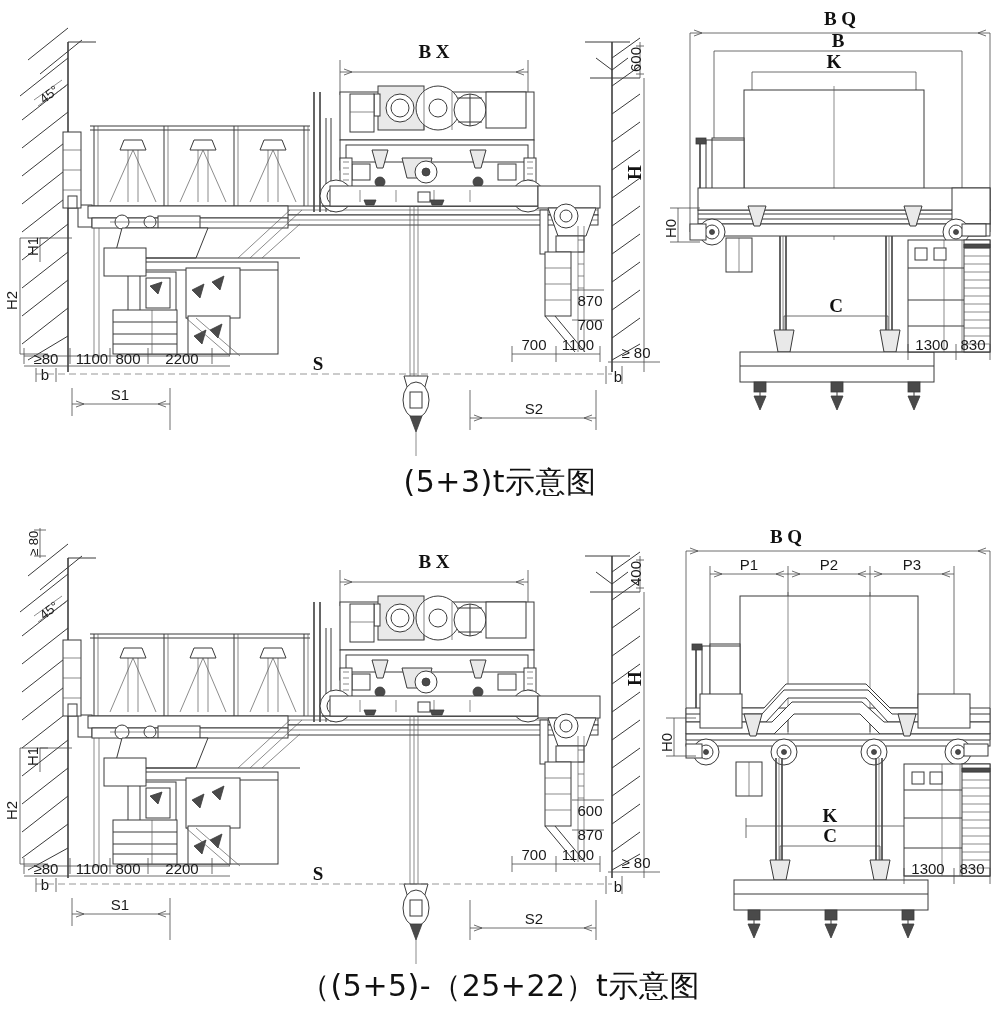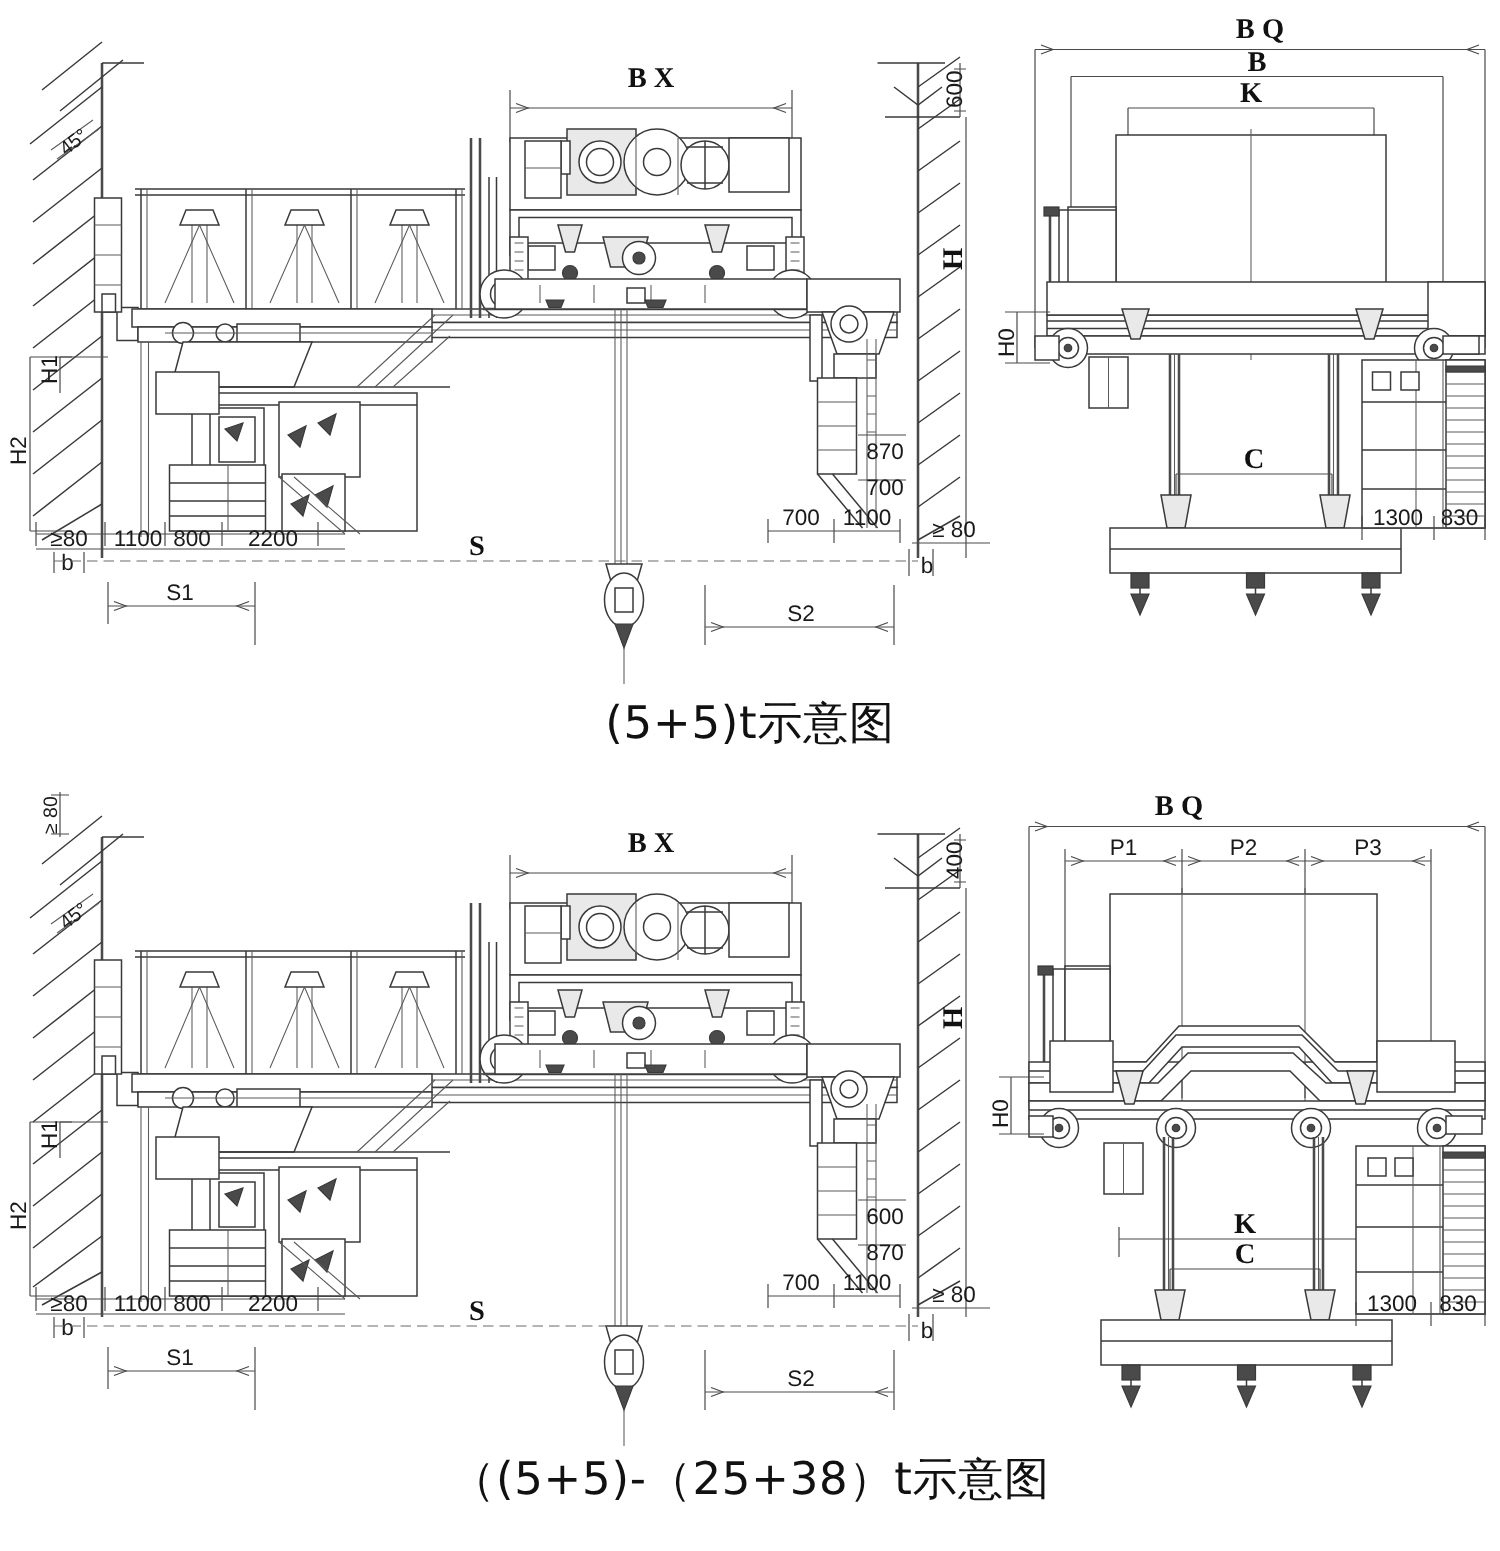--- a/index.html
+++ b/index.html
@@ -382,21 +382,21 @@
 
           <path class="ln-d" d="M908 352 L990 352"></path>
           <path class="ln-d" d="M908 344 L908 360 M956 344 L956 360 M990 344 L990 360"></path>
           <text class="dimtxt" x="932" y="350" text-anchor="middle">1300</text>
           <text class="dimtxt" x="973" y="350" text-anchor="middle">830</text>
         </g>
       </g>
     </svg>
   </div>
 
-  <div class="caption" id="caption-1">(5+5)t示意图</div>
+  <div class="caption" id="caption-1">(5+3)t示意图</div>
 
   <div class="figure" id="figure-2">
     <svg width="1000" height="450" viewBox="0 0 1000 450">
 
       <g>
 
         <g>
           <path class="ln-h" d="M68 40 L68 360"></path>
           <path class="ln" d="M68 40 L96 40"></path>
           <path class="ln" d="M28 58 L68 26 M40 72 L82 38 M20 94 L68 56"></path>
@@ -738,15 +738,15 @@
           <rect class="fillw" x="930" y="254" width="12" height="12"></rect>
           <path class="ln-d" d="M904 358 L990 358"></path>
           <path class="ln-d" d="M904 350 L904 366 M954 350 L954 366 M990 350 L990 366"></path>
           <text class="dimtxt" x="928" y="356" text-anchor="middle">1300</text>
           <text class="dimtxt" x="972" y="356" text-anchor="middle">830</text>
         </g>
       </g>
     </svg>
   </div>
 
-  <div class="caption" id="caption-2">（(5+5)-（25+38）t示意图</div>
+  <div class="caption" id="caption-2">（(5+5)-（25+22）t示意图</div>
 
 </div>
 
 </body></html>

